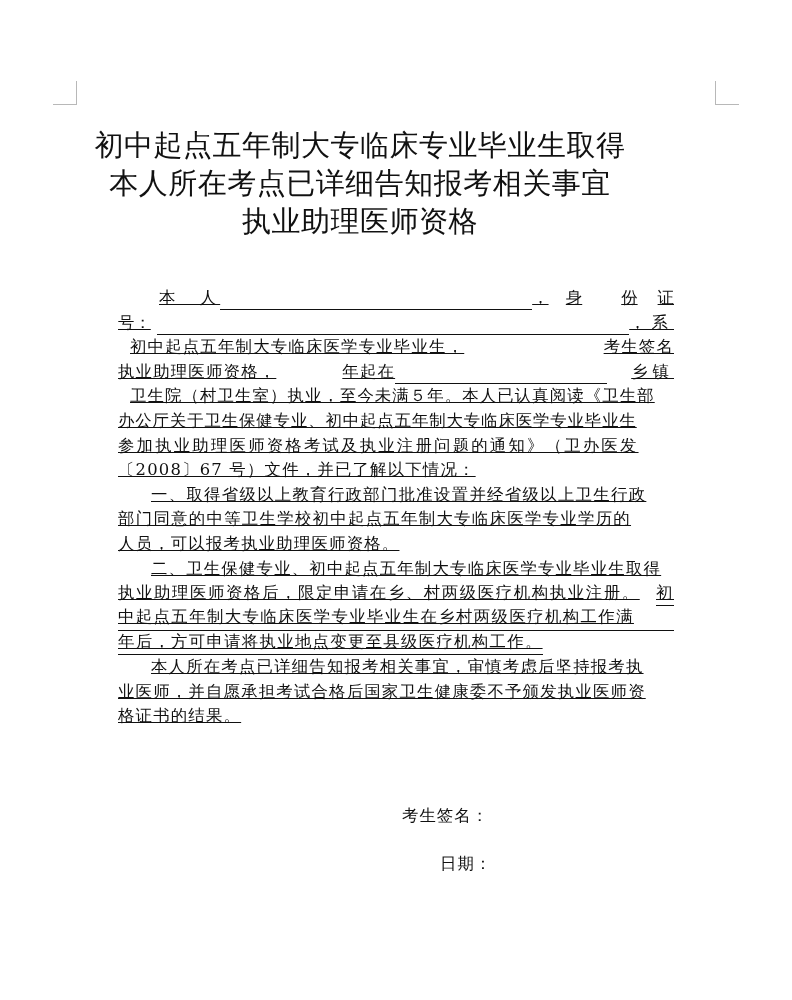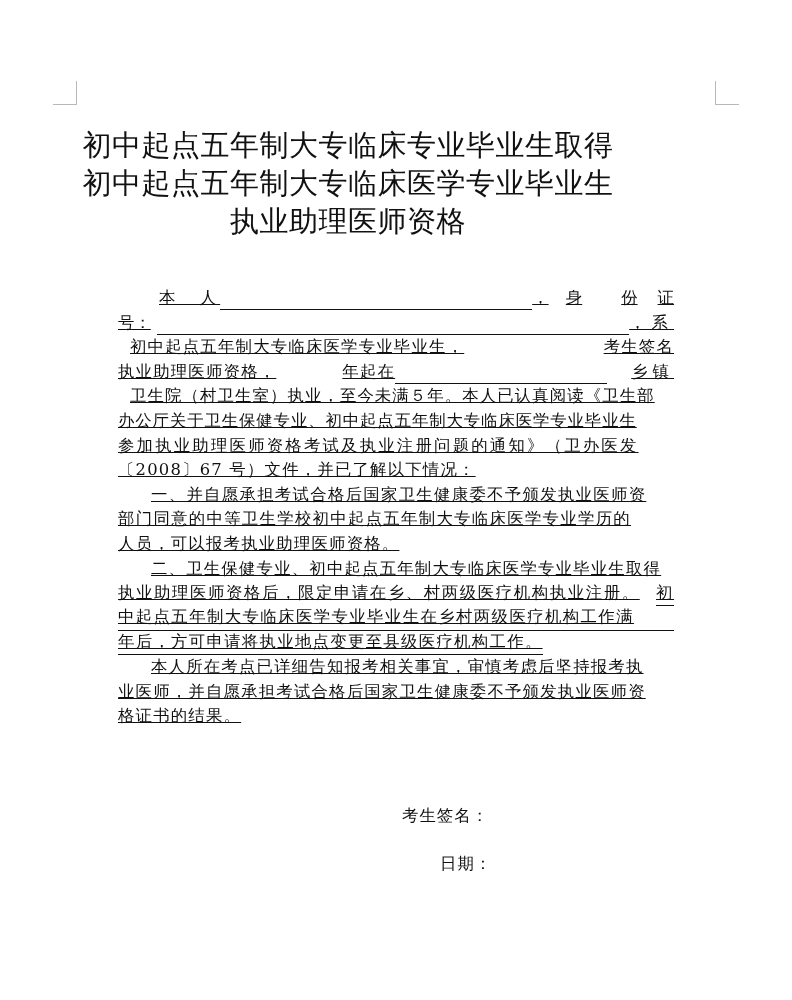--- a/index.html
+++ b/index.html
@@ -1,19 +1,19 @@
 <!DOCTYPE html>
 <html><head>
 <meta charset="utf-8">
 <style>
   html, body { margin: 0; padding: 0; background: #ffffff; }
   body { width: 792px; height: 1000px; position: relative; overflow: hidden;
          font-family: "DejaVu Serif", "Liberation Serif", serif; color: #111; }
   .crop { position: absolute; background: #b8b8b8; }
-  .title { position: absolute; left: 4px; width: 688px; top: 126px; text-align: center;
+  .title { position: absolute; left: 16px; width: 688px; top: 126px; text-align: center;
            font-family: "DejaVu Sans", "Liberation Sans", sans-serif;
            font-size: 29px; line-height: 38px; letter-spacing: 0.5px; color: #111; }
   .title div { height: 38px; }
   .body { position: absolute; left: 118px; top: 286px; width: 556px;
           font-size: 16.4px; line-height: 24.6px; color: #111; text-decoration: underline; }
   .ln { height: 24.6px; white-space: nowrap; display: flex; align-items: center; position: relative; }
   .ln .sp { flex: 1; }
   .uline { display: inline-block; border-bottom: 1.3px solid #111; height: 17px; margin-bottom: -6px; }
   .indent { padding-left: 33px; }
   .justify { justify-content: space-between; margin-left: 12px; }
@@ -23,21 +23,21 @@
 </head>
 <body>
 
 <div class="crop" style="left:76px; top:81px; width:1px; height:24px;"></div>
 <div class="crop" style="left:53px; top:104px; width:24px; height:1px;"></div>
 <div class="crop" style="left:715px; top:81px; width:1px; height:24px;"></div>
 <div class="crop" style="left:715px; top:104px; width:24px; height:1px;"></div>
 
 <div class="title">
   <div>初中起点五年制大专临床专业毕业生取得</div>
-  <div>初中起点五年制大专临床医学专业毕业生</div>
+  <div>本人所在考点已详细告知报考相关事宜</div>
   <div>执业助理医师资格</div>
 </div>
 
 <div class="body">
 
   <div class="ln">
     <span style="width:41px;"></span>
     <span style="letter-spacing:4px;">本　人</span>
     <span class="uline" style="width:312px;"></span>
     <span>，</span>
@@ -69,21 +69,21 @@
     <span class="uline" style="width:212px;"></span>
     <span class="sp"></span>
     <span style="letter-spacing:5px;">乡镇</span>
   </div>
 
   <div class="ln" style="letter-spacing:1.1px;margin-left:12px;">卫生院（村卫生室）执业，至今未满５年。本人已认真阅读《卫生部</div>
   <div class="ln" style="letter-spacing:0.9px;">办公厅关于卫生保健专业、初中起点五年制大专临床医学专业毕业生</div>
   <div class="ln" style="letter-spacing:2.2px;">参加执业助理医师资格考试及执业注册问题的通知》（卫办医发</div>
   <div class="ln" style="letter-spacing:1.2px;">〔2008〕67 号）文件，并已了解以下情况：</div>
 
-  <div class="ln indent" style="letter-spacing:1.3px;">一、并自愿承担考试合格后国家卫生健康委不予颁发执业医师资</div>
+  <div class="ln indent" style="letter-spacing:1.3px;">一、取得省级以上教育行政部门批准设置并经省级以上卫生行政</div>
   <div class="ln" style="letter-spacing:1.3px;">部门同意的中等卫生学校初中起点五年制大专临床医学专业学历的</div>
   <div class="ln" style="letter-spacing:1.2px;">人员，可以报考执业助理医师资格。</div>
 
   <div class="ln indent" style="letter-spacing:1.2px;">二、卫生保健专业、初中起点五年制大专临床医学专业毕业生取得</div>
   <div class="ln" style="letter-spacing:1.6px;">
     <span>执业助理医师资格后，限定申请在乡、村两级医疗机构执业注册。</span>
     <span class="sp"></span>
     <span class="ul-text">初</span>
   </div>
   <div class="ln" style="letter-spacing:1.4px;">

